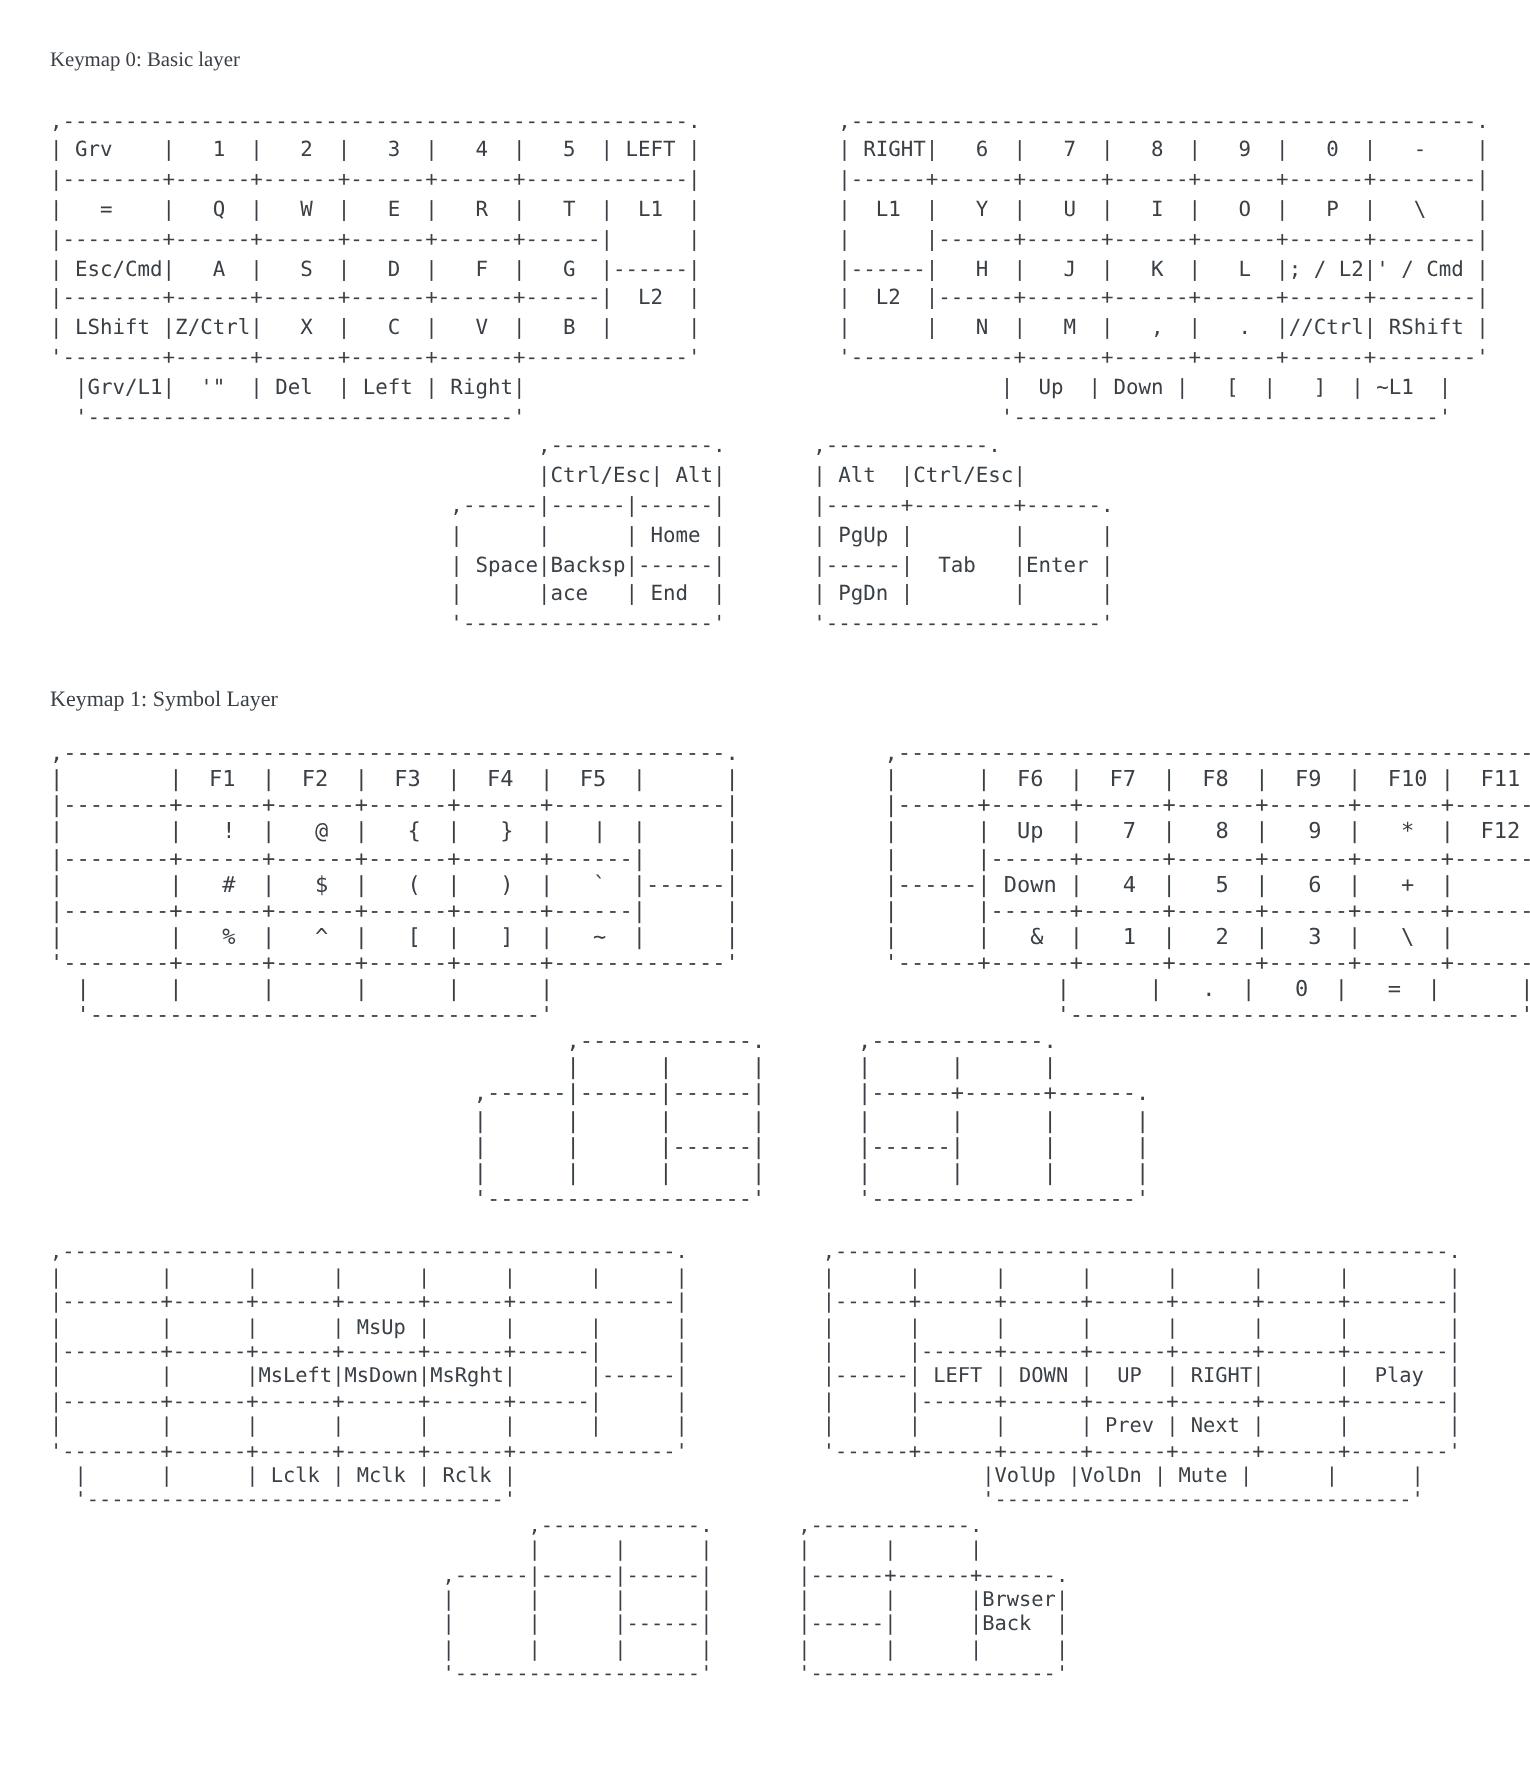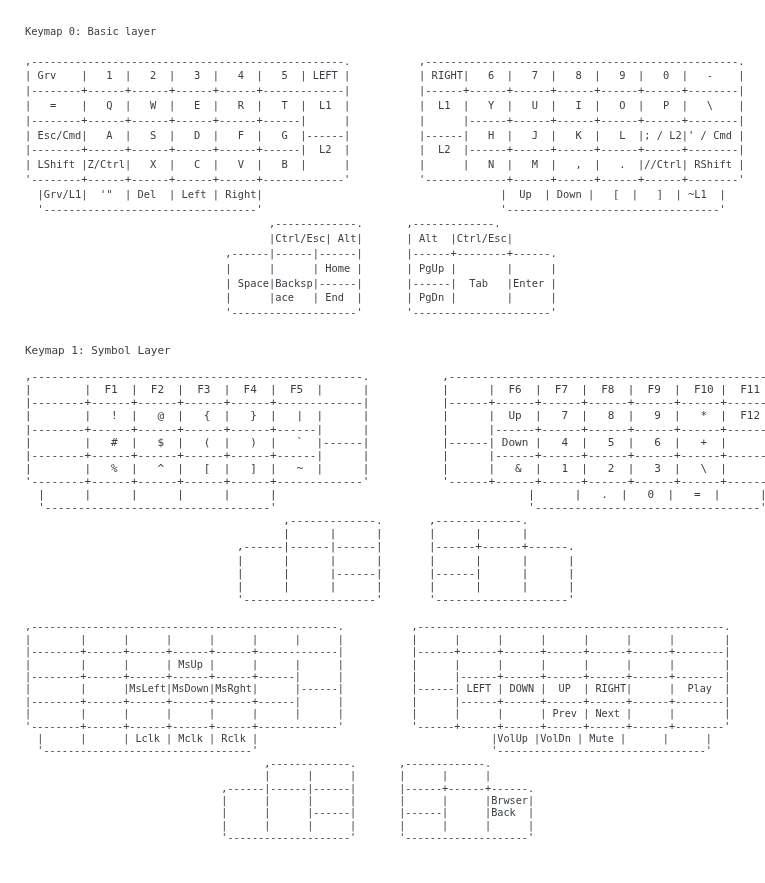--- a/index.html
+++ b/index.html
@@ -19,20 +19,21 @@
     left: 25px;
     color: #3a4046;
   }
   #sec0 { top: 24px;  --lh: 14.8px; font-size: 10.4px; }
   #sec1 { top: 344px; --lh: 13.1px; font-size: 11px; }
   #sec2 { top: 609px; --lh: 12.4px; font-size: 10.2px; }
   .km-title {
     line-height: var(--lh);
     white-space: pre;
     font-weight: normal;
+    font-family: Liberation Serif, serif;
   }
   .km-art {
     margin: 0;
     margin-top: var(--lh);
     line-height: var(--lh);
     white-space: pre;
     font-family: inherit;
     font-size: inherit;
   }
 </style>

